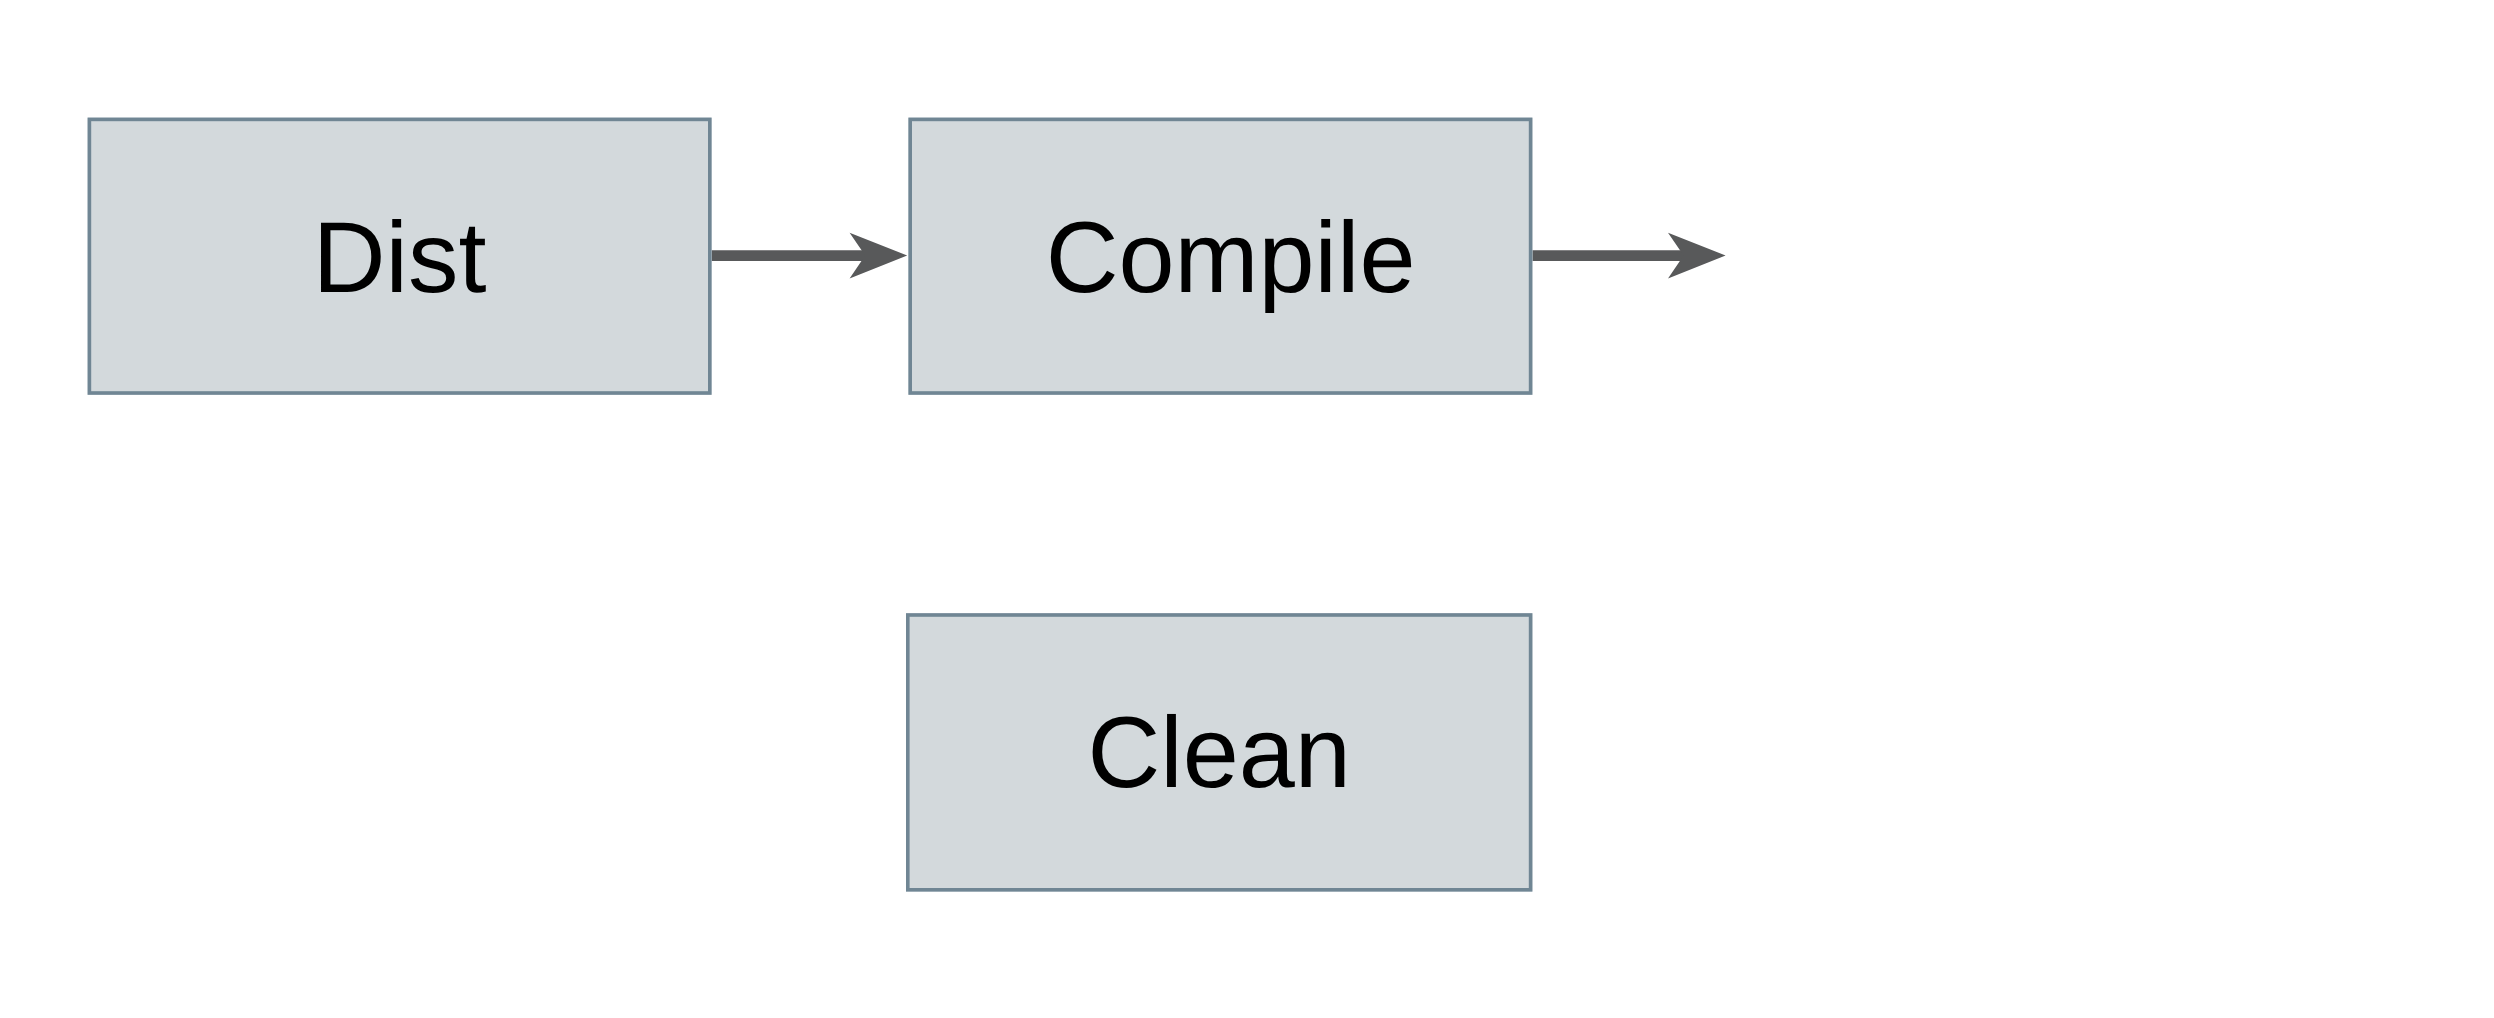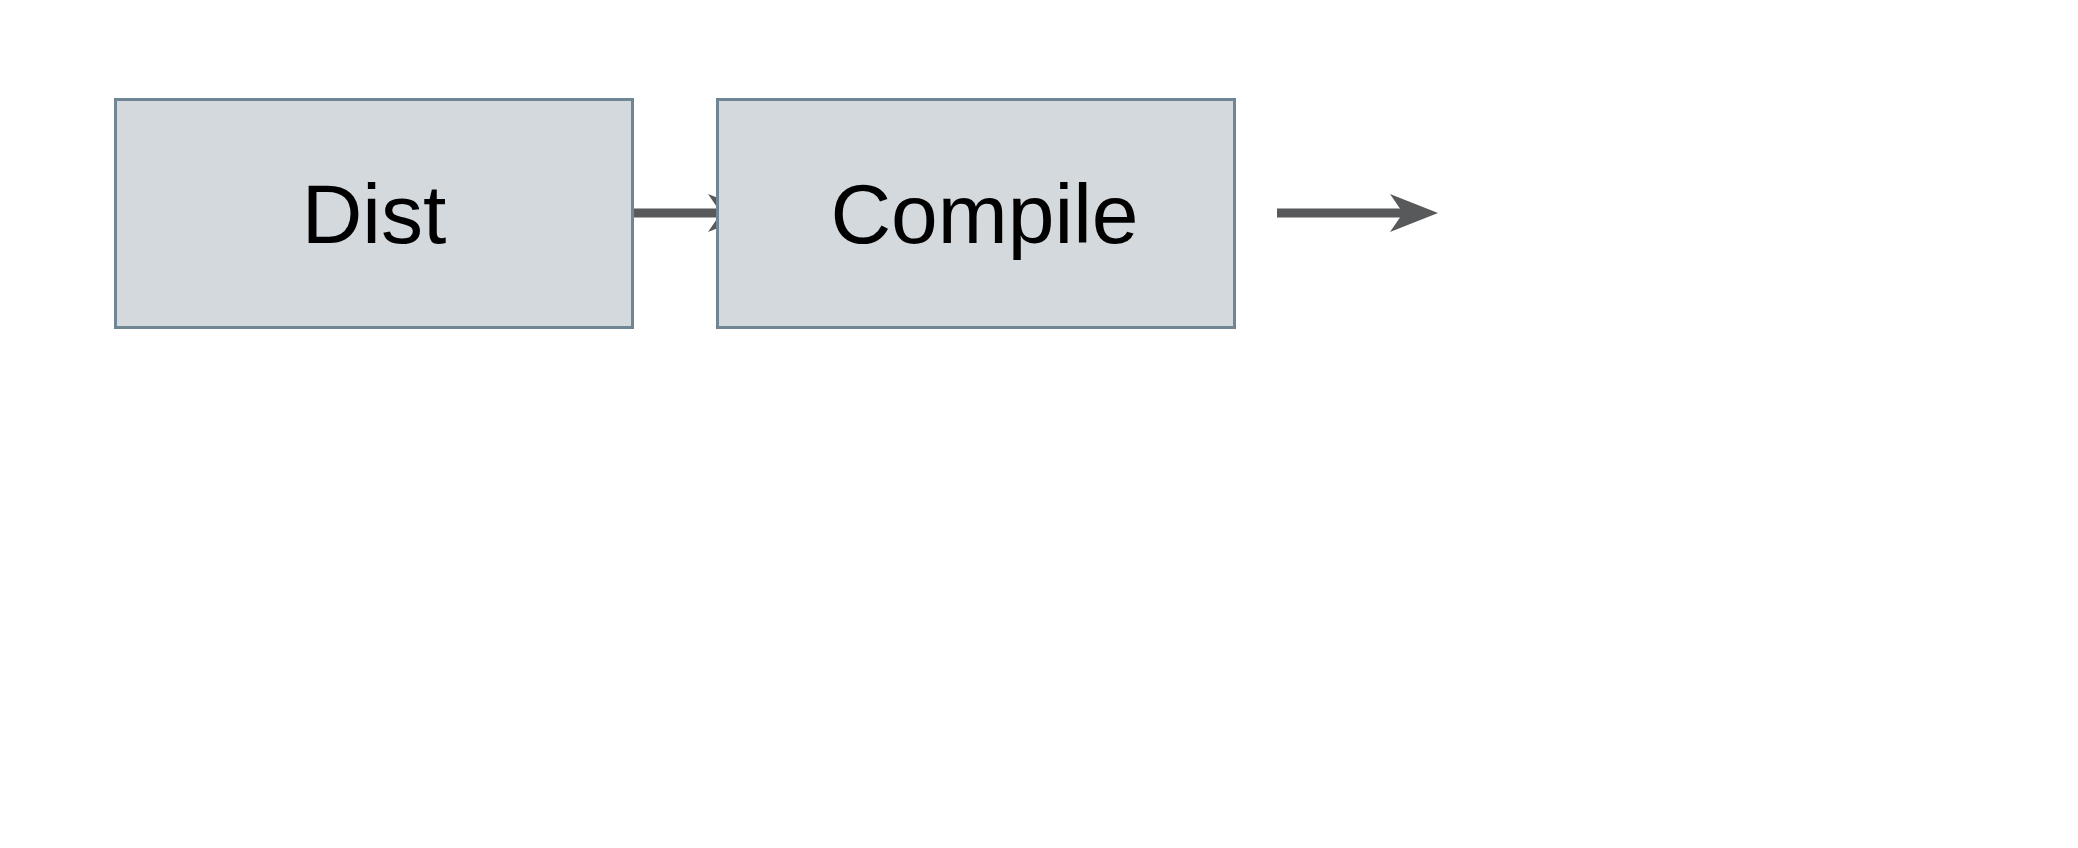--- a/index.html
+++ b/index.html
@@ -40,22 +40,22 @@
     display: flex;
     align-items: center;
     justify-content: center;
   }
   .node-label {
     font-size: 84px;
     line-height: 1;
     color: var(--color-text, #000000);
     white-space: nowrap;
   }
-  .node-dist    { left: 73px;   top: 98px; margin-left: 41px;  }
-  .node-compile { left: 716px;  top: 98px; padding-left: 17px;  }
+  .node-dist    { left: 73px;   top: 98px;  }
+  .node-compile { left: 757px;  top: 98px; padding-left: 17px;  }
   .node-init    { left: 1439px; top: 98px;  width: 518px; }
   .node-clean   { left: 755px;  top: 511px; width: 522px; height: 232px; }
 </style>
 </head>
 <body>
 
 <div class="canvas">
 
   <svg class="edges" viewBox="0 0 2078 848" xmlns="http://www.w3.org/2000/svg">
     <g>
@@ -70,14 +70,17 @@
 
   <div class="node node-dist">
     <span class="node-label">Dist</span>
   </div>
 
   <div class="node node-compile">
     <span class="node-label">Compile</span>
   </div>
 
 
+  <div class="node node-clean">
+    <span class="node-label">Clean</span>
+  </div>
 
 </div>
 
 </body></html>

